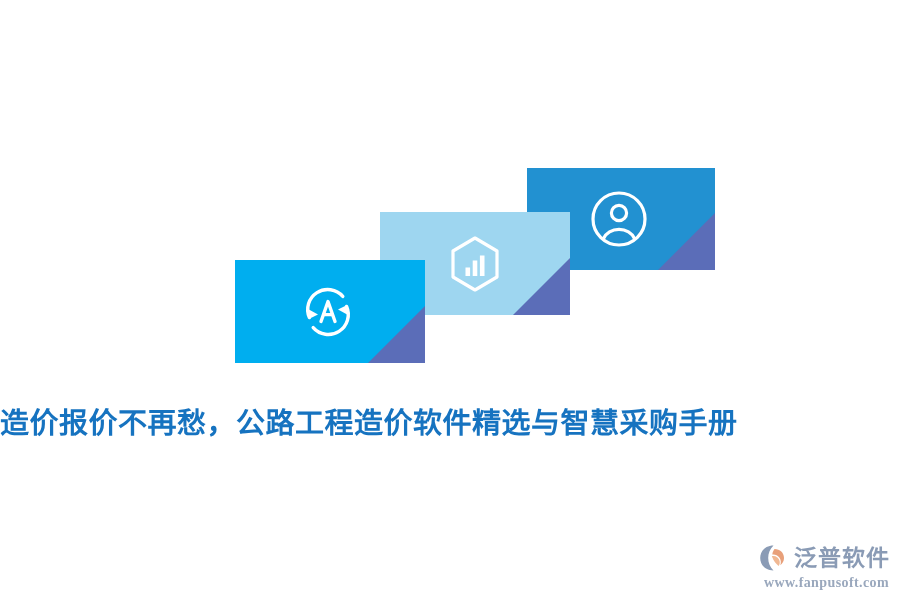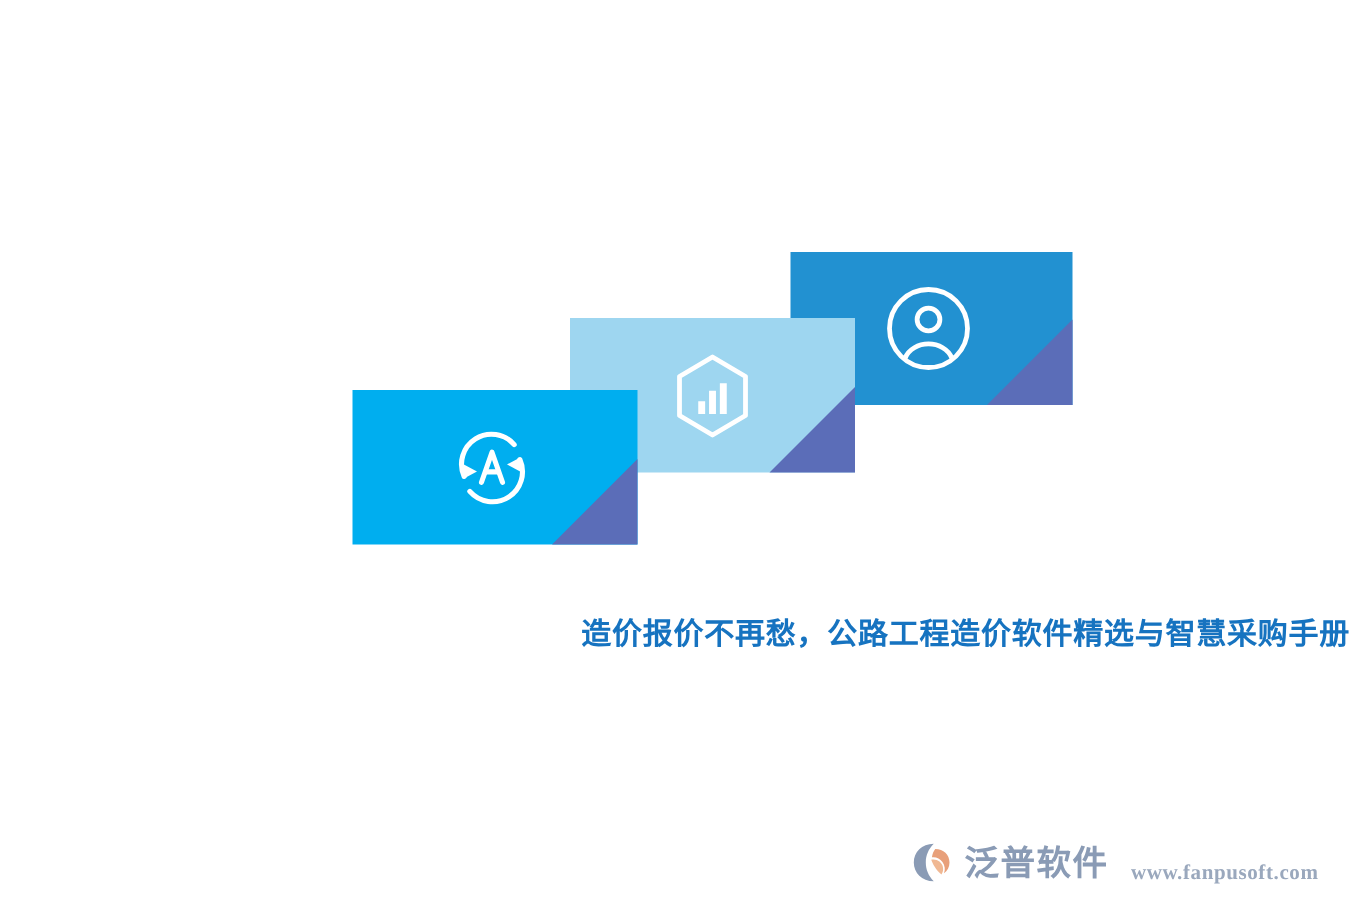--- a/index.html
+++ b/index.html
@@ -74,38 +74,37 @@
   #card-1 .card-icon { left: 62px; top: 21px; width: 62px; height: 62px; }
   #card-2 .card-icon { left: 64px; top: 21px; width: 62px; height: 62px; }
   #card-3 .card-icon { left: 61px; top: 20px; width: 62px; height: 62px; }
 
   
   .headline {
     position: absolute;
     left: 0;
     top: 406px;
     width: 900px;
-    text-align: right;
-    font-size: 20px;
+    text-align: left;
+    font-size: 29px;
     font-weight: bold;
     letter-spacing: 0.5px;
     color: #1673c0;
     line-height: 34px;
     white-space: nowrap;
   }
 
   
   .logo {
     position: absolute;
-    right: 20px;
+    right: 10px;
     bottom: 10px;
     display: flex;
-    flex-direction: row;
+    flex-direction: column;
     align-items: flex-end;
-    gap: 15px;
   }
   .logo-row {
     display: flex;
     align-items: center;
     gap: 5px;
   }
   .logo-mark {
     width: 30px;
     height: 30px;
     display: block;

